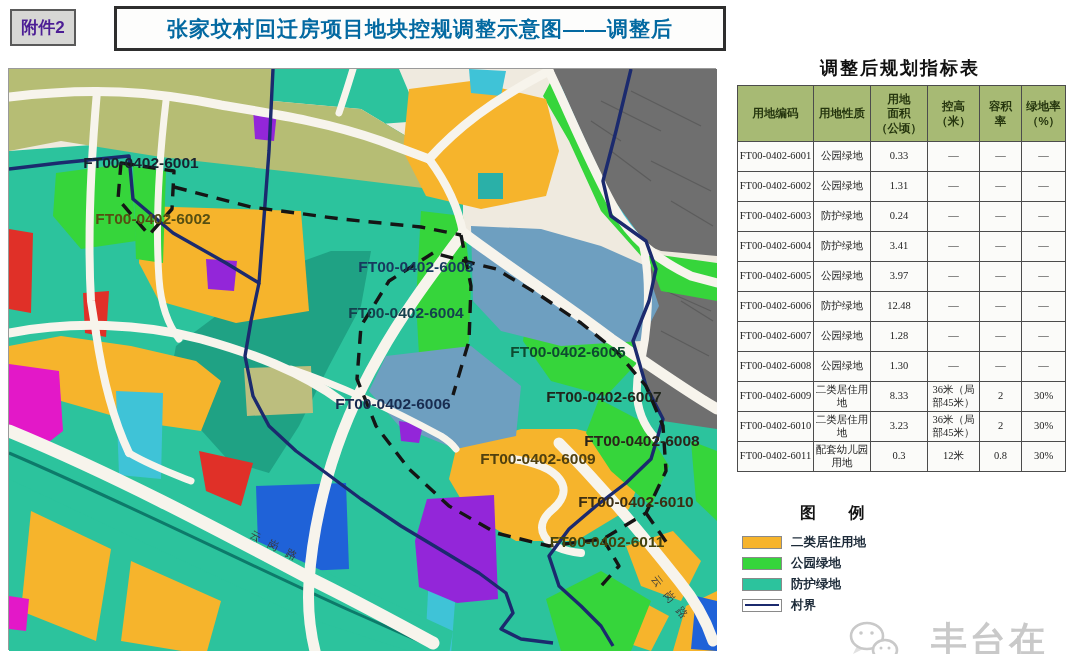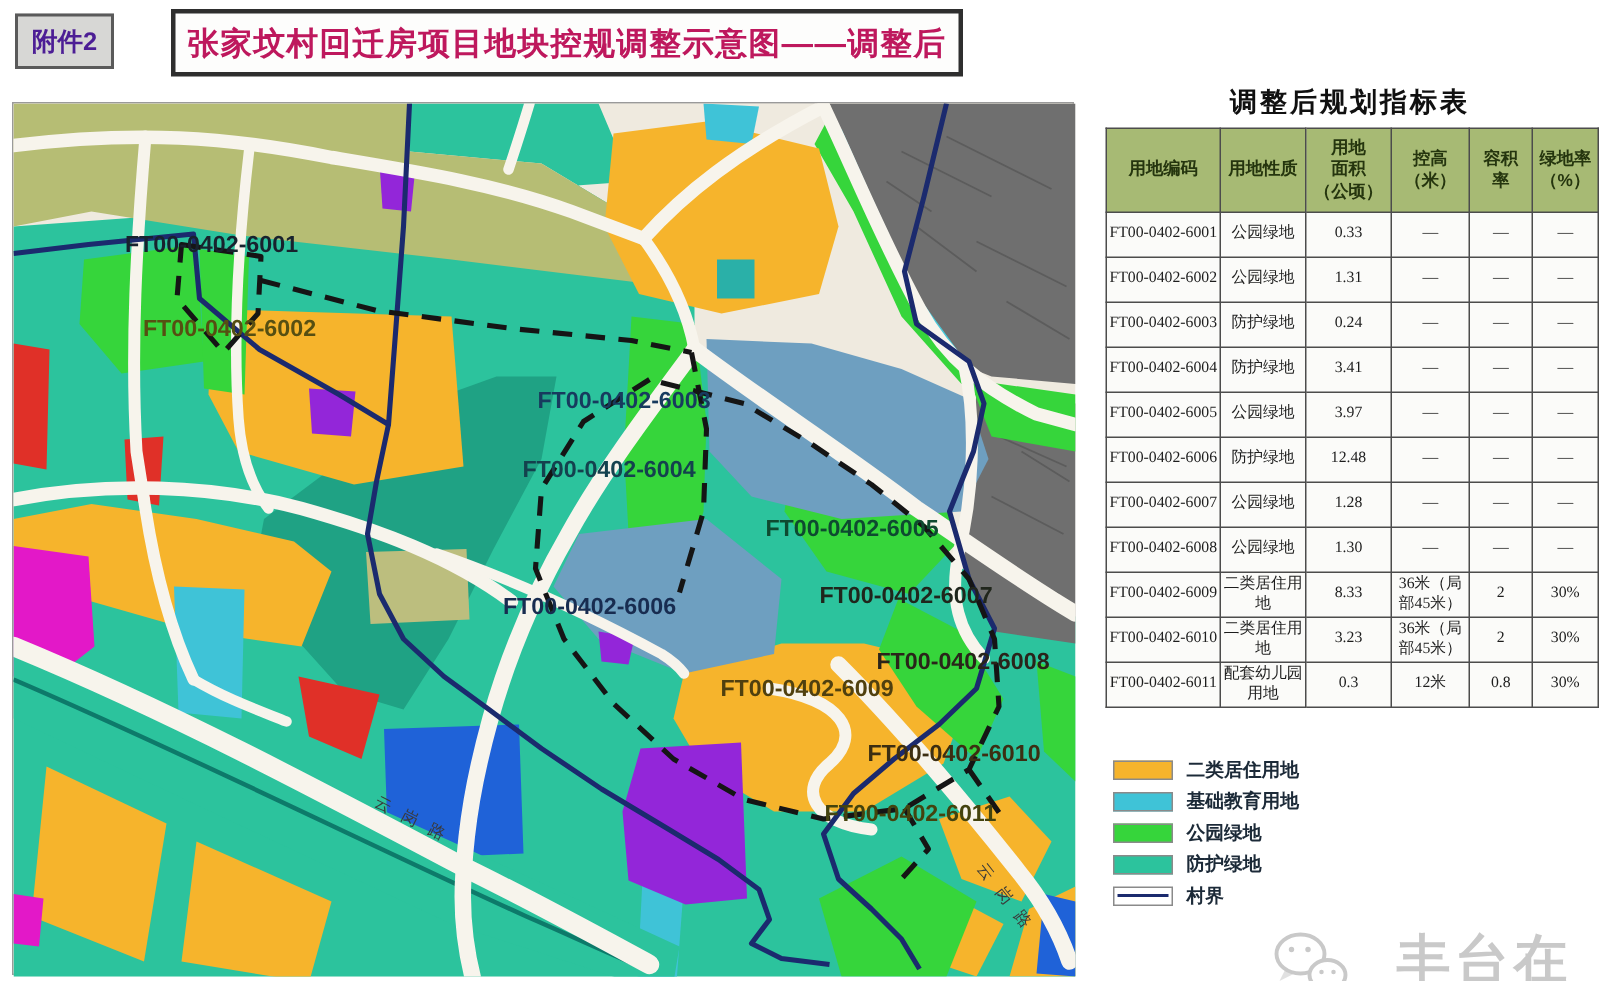--- a/index.html
+++ b/index.html
@@ -9,24 +9,24 @@
     font-family:"Liberation Sans","DejaVu Sans",sans-serif;
   }
   
   .attach-badge{
     position:absolute;left:10px;top:9px;width:66px;height:37px;
     background:#d7d7d5;border:2px solid #5a5a5a;box-sizing:border-box;
     display:flex;align-items:center;justify-content:center;
     font-size:17px;font-weight:bold;color:#4c1d95;
   }
   .title-box{
-    position:absolute;left:114px;top:6px;width:528px;height:45px;
+    position:absolute;left:114px;top:6px;width:612px;height:45px;
     background:#fdfdfc;border:3px solid #2e2e2e;box-sizing:border-box;
     display:flex;align-items:center;justify-content:center;
-    font-size:21px;font-weight:bold;color:#be185d;letter-spacing:1px;text-align:right;
+    font-size:21px;font-weight:bold;color:#0369a1;letter-spacing:1px;text-align:right;
   }
   
   .map-wrap{
     position:absolute;left:8px;top:68px;width:708px;height:582px;
     border:1px solid #9a9a9a;box-sizing:border-box;background:#efeadf;
   }
   
   .tbl-title{
     position:absolute;left:735px;top:56px;width:330px;text-align:center;
     font-size:18px;font-weight:bold;color:#101010;letter-spacing:2px;
@@ -313,28 +313,25 @@
         <td>配套幼儿园用地</td>
         <td>0.3</td>
         <td>12米</td>
         <td>0.8</td>
         <td>30%</td>
       </tr>
     </tbody>
 </table>
 
 <div class="legend">
+  <div class="legend-title">图 例</div>
   <div id="legend-items">
       <div class="legend-row">
         <span class="legend-swatch" style="background: rgb(246, 180, 44);"></span>
         <span class="legend-label">二类居住用地</span>
-      </div>
-      <div class="legend-row">
-        <span class="legend-swatch" style="background: rgb(63, 195, 215);"></span>
-        <span class="legend-label">基础教育用地</span>
       </div>
       <div class="legend-row">
         <span class="legend-swatch" style="background: rgb(54, 213, 59);"></span>
         <span class="legend-label">公园绿地</span>
       </div>
       <div class="legend-row">
         <span class="legend-swatch" style="background: rgb(44, 195, 157);"></span>
         <span class="legend-label">防护绿地</span>
       </div>
       <div class="legend-row">

